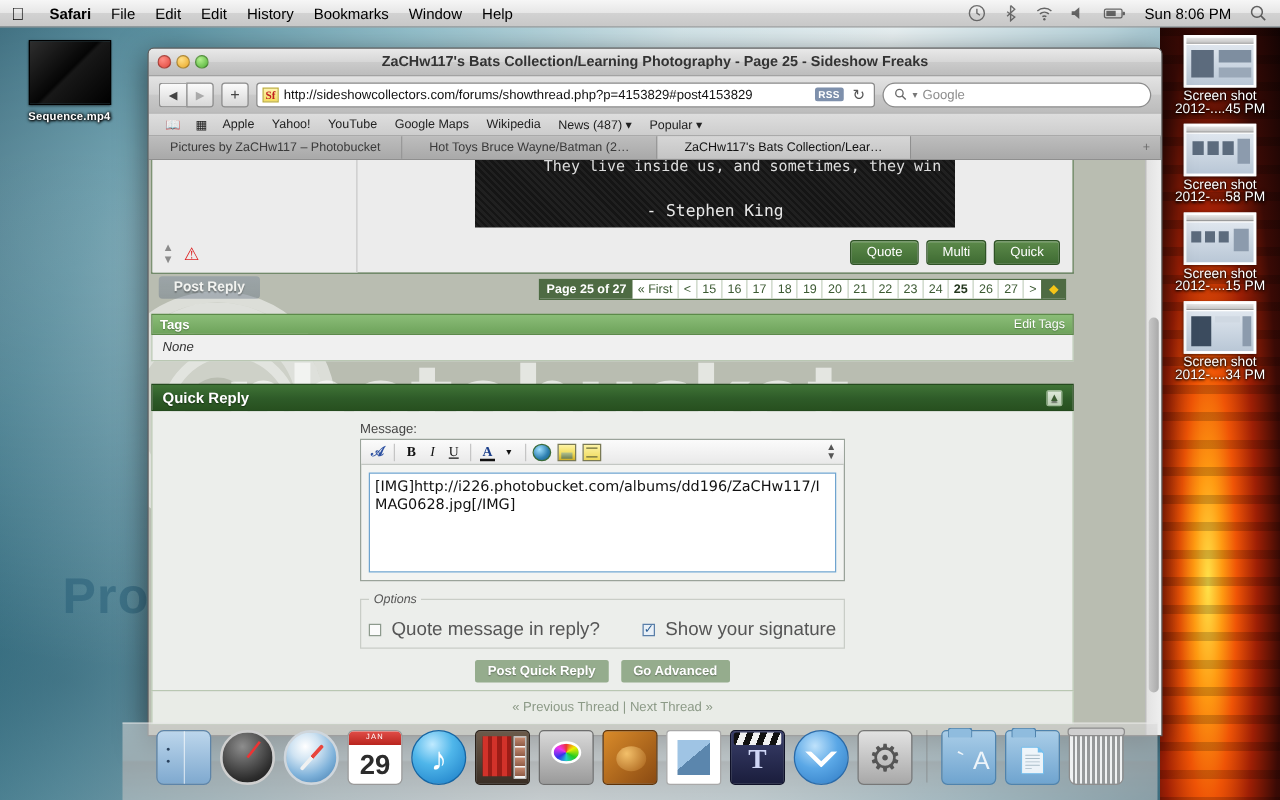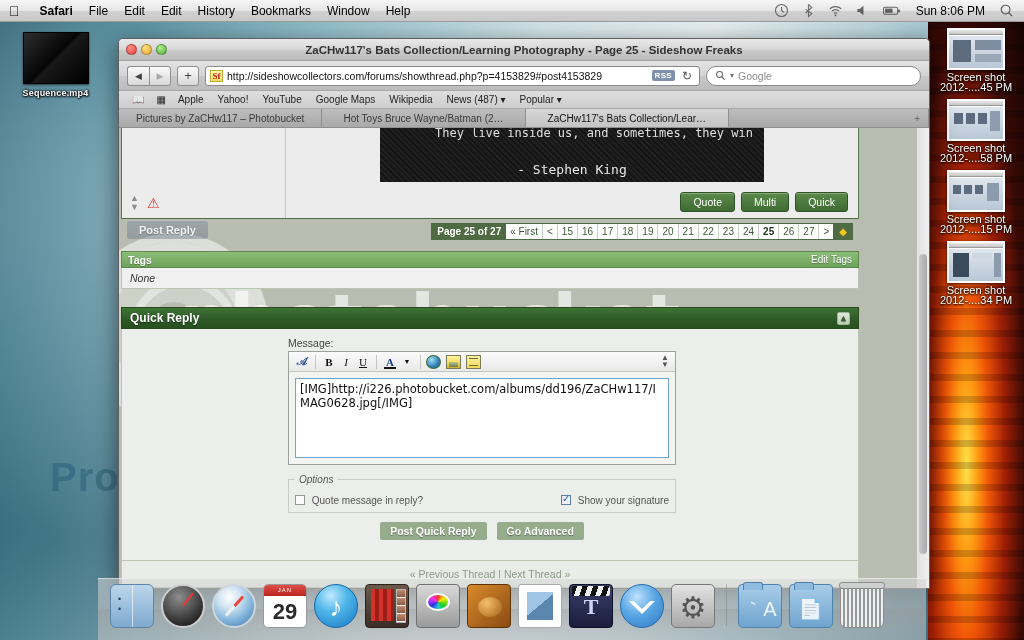--- a/index.html
+++ b/index.html
@@ -311,21 +311,21 @@
     border:1px solid #244a1e;
     text-shadow:0 1px 1px rgba(0,0,0,.45);
   }
   .qr-head .collapse{
     width:13px; height:13px; border:1px solid #9cb794; border-radius:2px;
     background:linear-gradient(to bottom,#dfe9db,#bccfb5);
     color:#3b5c32; font-size:9px; line-height:11px; text-align:center;
   }
   .qr-body{
     background:#eceeeb; border:1px solid #b9c7b2; border-top:none;
-    padding:8px 0 20px 0;
+    padding:8px 0 6px 0;
   }
   .qr-inner{ width:388px; margin:0 0 0 166px; }
   .msg-label{ font-size:10.5px; color:#444; margin-bottom:2px; }
   .editor{
     border:1px solid #9aa39a; background:#f3f4f2;
   }
   .ed-toolbar{
     height:20px; display:flex; align-items:center; gap:1px; padding:0 5px;
     background:linear-gradient(to bottom,#fbfbfb,#e9e9e9);
     border-bottom:1px solid #c3c7c3;
@@ -358,21 +358,21 @@
     font-family:"DejaVu Sans", sans-serif;
     word-break:break-all; position:relative;
   }
   .options-fs{
     margin-top:9px; border:1px solid #c9cdc7; position:relative; padding:10px 6px 6px 6px;
     background:transparent;
   }
   .options-fs legend{
     font-size:10px; color:#555; font-style:italic; padding:0 4px;
   }
-  .optrow{ display:flex; justify-content:space-between; align-items:center; font-size:10px; color:#555; }
+  .optrow{ display:flex; justify-content:space-between; align-items:center; font-size:15px; color:#555; }
   .cb{ width:10px; height:10px; border:1px solid #8d9a8d; background:#fbfbfb; display:inline-block;
        vertical-align:-1px; margin-right:4px; }
   .cb.checked{ background:#e9f0f7; position:relative; border-color:#5a7fa8; }
   .cb.checked::after{ content:"✓"; position:absolute; left:0px; top:-3px; font-size:10px; color:#2d5f94; }
   .qr-actions{ display:flex; gap:10px; justify-content:center; margin-top:9px; }
   .pb-btn{
     background:rgba(120,150,110,.75); color:#fff; font-weight:bold; font-size:10.5px;
     padding:3px 10px; border-radius:2px; text-shadow:0 1px 1px rgba(0,0,0,.35);
   }
 
@@ -392,21 +392,21 @@
     background:linear-gradient(to right,#c8c8c8,#a9a9a9);
     border-radius:5px;
   }
 
   
   #dock{
     position:absolute; left:98px; bottom:0; width:828px; height:62px;
     background:linear-gradient(to bottom, rgba(215,215,215,.55) 0%, rgba(195,195,195,.6) 48%,
                rgba(175,175,175,.72) 50%, rgba(200,200,200,.55) 100%);
     border-top:1px solid rgba(255,255,255,.55);
-    display:flex; align-items:flex-end; justify-content:flex-start; gap:7px;
+    display:flex; align-items:flex-end; justify-content:center; gap:7px;
     padding:0 12px 12px 12px; z-index:20;
   }
   .dicon{ width:44px; height:44px; position:relative; flex:none; }
   .dsep{ width:1px; height:42px; background:rgba(120,120,120,.45); margin:0 4px 2px 4px;
          align-self:flex-end; }
 
   
   .di-finder{ border-radius:6px; background:linear-gradient(to bottom,#bcd6ec,#7fa9cf); border:1px solid #5d84a8; }
   .di-finder::before{ content:""; position:absolute; left:50%; top:0; bottom:0; width:1px; background:rgba(255,255,255,.6); }
   .di-finder::after{ content:"•  •"; position:absolute; left:7px; top:9px; font-size:9px; color:#28405c; letter-spacing:10px; }

